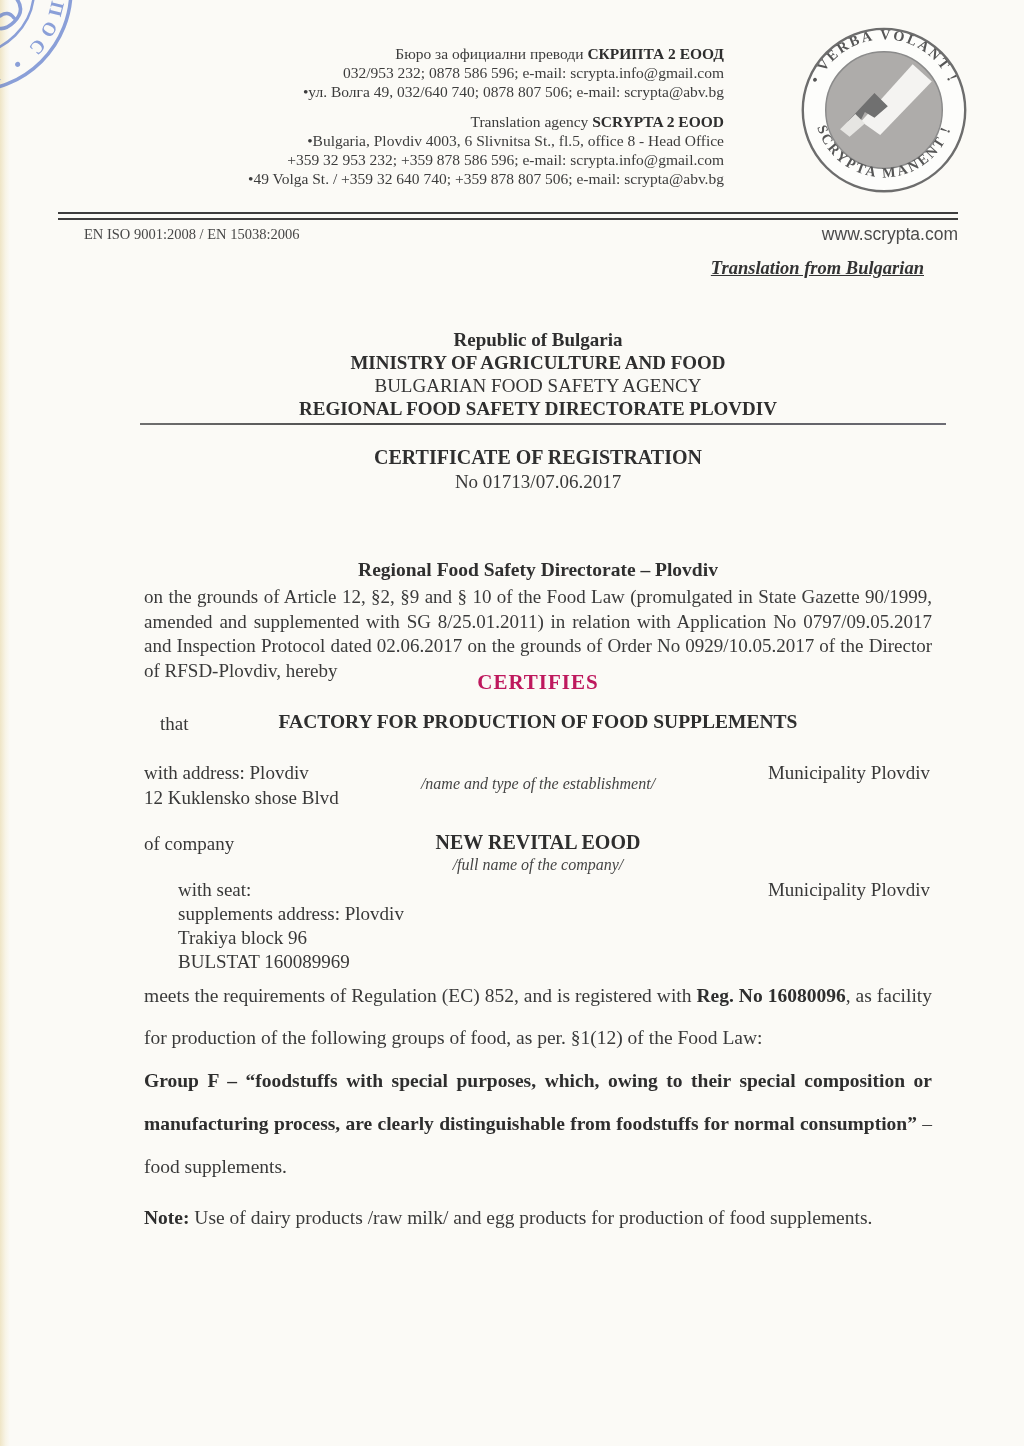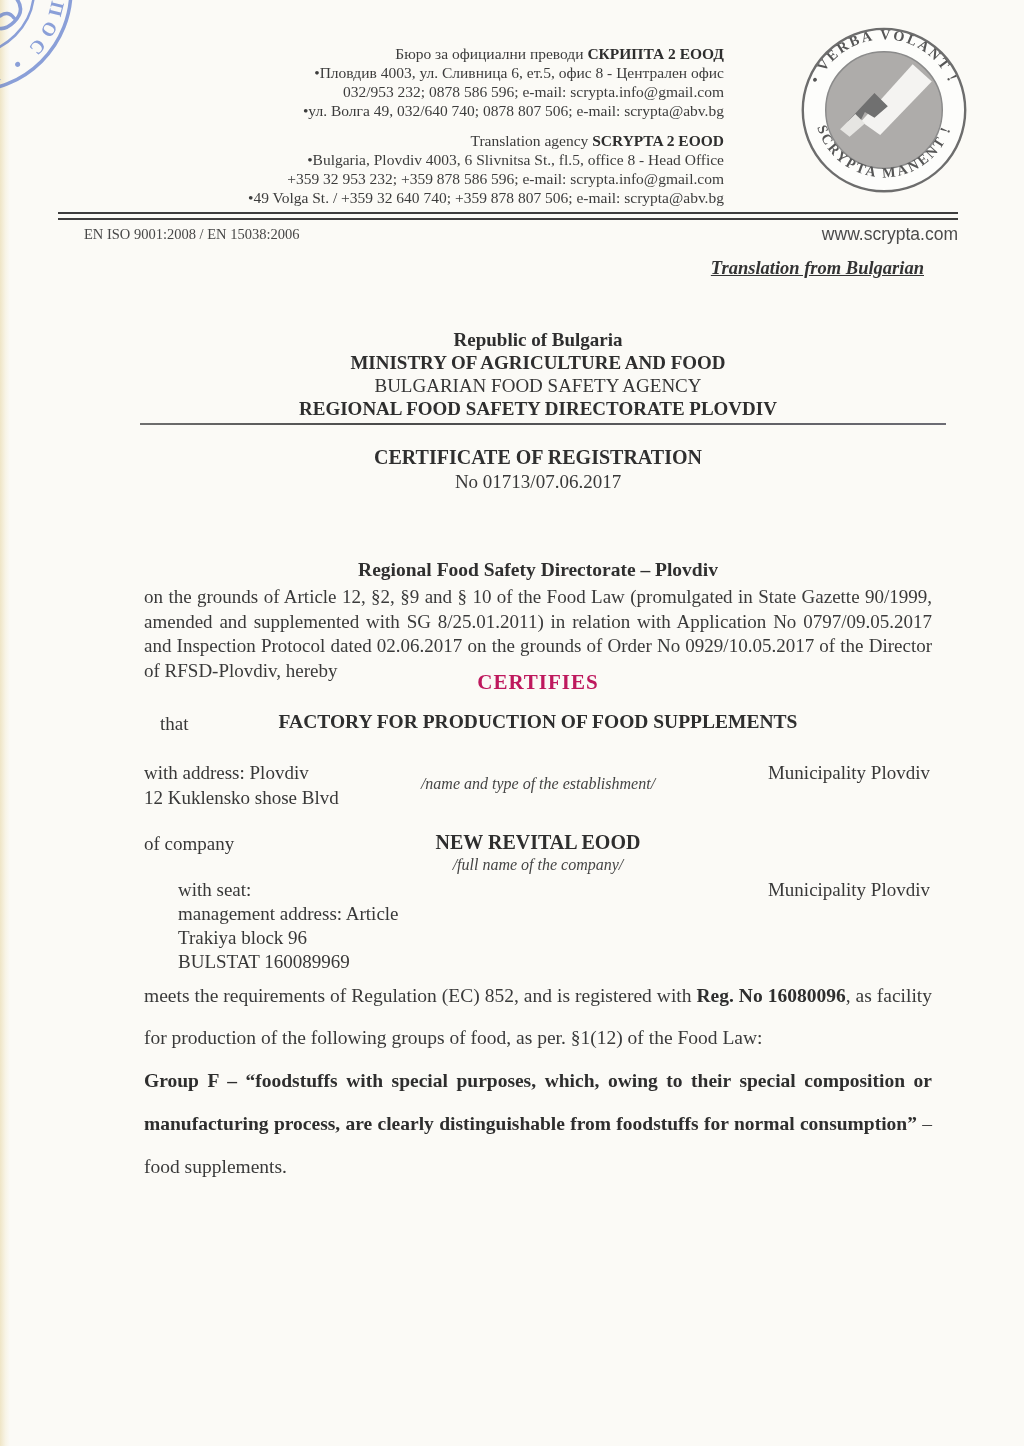--- a/index.html
+++ b/index.html
@@ -95,21 +95,20 @@
     <defs>
       <path id="stampArc" d="M 202,120 A 82,82 0 0 1 120,202 A 82,82 0 0 1 38,120 A 82,82 0 0 1 120,38 A 82,82 0 0 1 202,120"></path>
     </defs>
     <text font-family="Liberation Serif, DejaVu Serif, serif" font-size="19" font-weight="700" fill="#4668c6" opacity="0.62" letter-spacing="5">
       <textPath href="#stampArc" startOffset="2%">ПОС • ПЛОВДИВ • ПОЛ</textPath>
     </text>
   </svg>
 
   <div class="letterhead">
     <div class="lh-line lh-indent"><span>Бюро за официални преводи </span><span class="bold">СКРИПТА 2 ЕООД</span></div>
-    <div class="lh-line"><span class="lh-bullet">•</span><span>Пловдив 4003, ул. Сливница 6, ет.5, офис 8 - Централен офис</span></div>
     <div class="lh-line lh-indent"><span>032/953 232; 0878 586 596; e-mail: scrypta.info@gmail.com</span></div>
     <div class="lh-line"><span class="lh-bullet">•</span><span>ул. Волга 49, 032/640 740; 0878 807 506; e-mail: scrypta@abv.bg</span></div>
     <div class="lh-gap"></div>
     <div class="lh-line lh-indent"><span>Translation agency </span><span class="bold">SCRYPTA 2 EOOD</span></div>
     <div class="lh-line"><span class="lh-bullet">•</span><span>Bulgaria, Plovdiv 4003, 6 Slivnitsa St., fl.5, office 8 - Head Office</span></div>
     <div class="lh-line lh-indent"><span>+359 32 953 232; +359 878 586 596; e-mail: scrypta.info@gmail.com</span></div>
     <div class="lh-line"><span class="lh-bullet">•</span><span>49 Volga St. / +359 32 640 740; +359 878 807 506; e-mail: scrypta@abv.bg</span></div>
   </div>
 
   <svg class="seal-svg" width="172" height="180" viewBox="0 0 180 188" aria-hidden="true">
@@ -163,21 +162,22 @@
   <div class="left-col" style="top:762px;">with address: Plovdiv</div>
   <div class="right-col" style="top:762px;">Municipality Plovdiv</div>
   <div class="left-col" style="top:787px;">12 Kuklensko shose Blvd</div>
 
   <div class="left-col" style="top:833px;">of company</div>
   <div class="content-center company">NEW REVITAL EOOD</div>
   <div class="content-center caption caption2">/full name of the company/</div>
 
   <div class="left-col2" style="top:879px;">with seat:</div>
   <div class="right-col" style="top:879px;">Municipality Plovdiv</div>
-  <div class="left-col2" style="top:903px;">management address: Article</div>
+  <div class="left-col2" style="top:903px;">supplements address: Plovdiv</div>
   <div class="left-col2" style="top:927px;">Trakiya block 96</div>
   <div class="left-col2" style="top:951px;">BULSTAT 160089969</div>
 
   <div class="meets"><span>meets the requirements of Regulation (EC) 852, and is registered with </span><span class="bold">Reg. No 16080096</span><span>, as facility for production of the following groups of food, as per. §1(12) of the Food Law:</span></div>
 
   <div class="groupf"><span class="bold">Group F – “foodstuffs with special purposes, which, owing to their special composition or manufacturing process, are clearly distinguishable from foodstuffs for normal consumption”</span><span> – food supplements.</span></div>
 
+  <div class="note"><span class="bold">Note:</span><span> Use of dairy products /raw milk/ and egg products for production of food supplements.</span></div>
 </div>
 
 </body></html>

